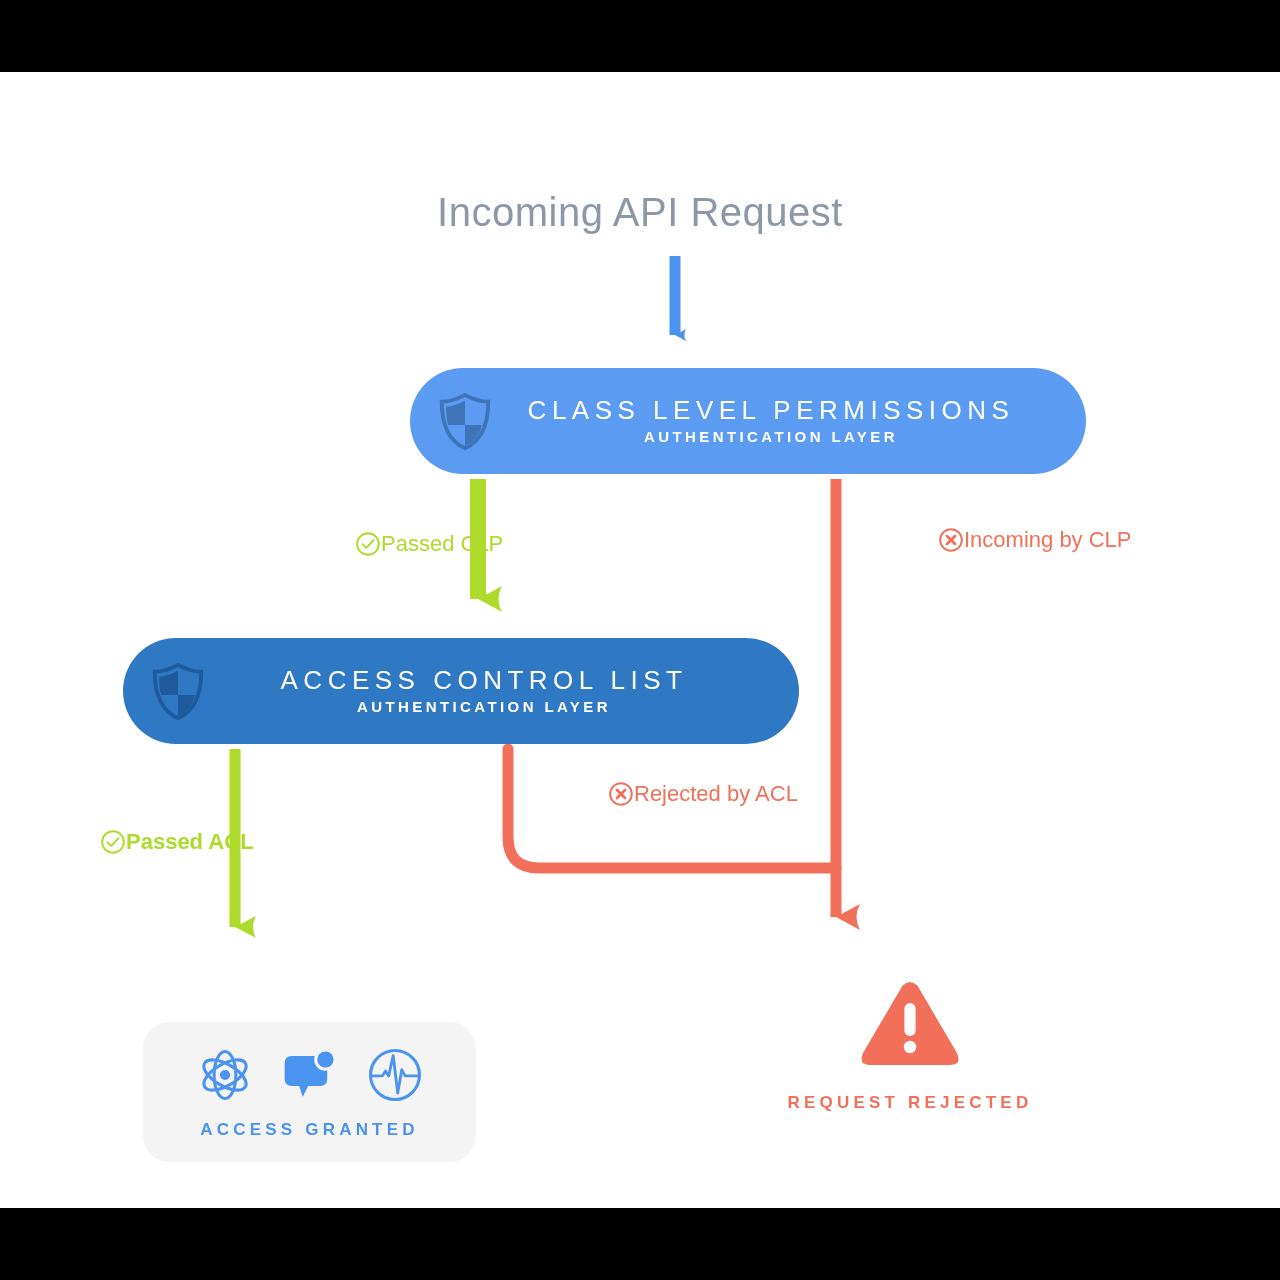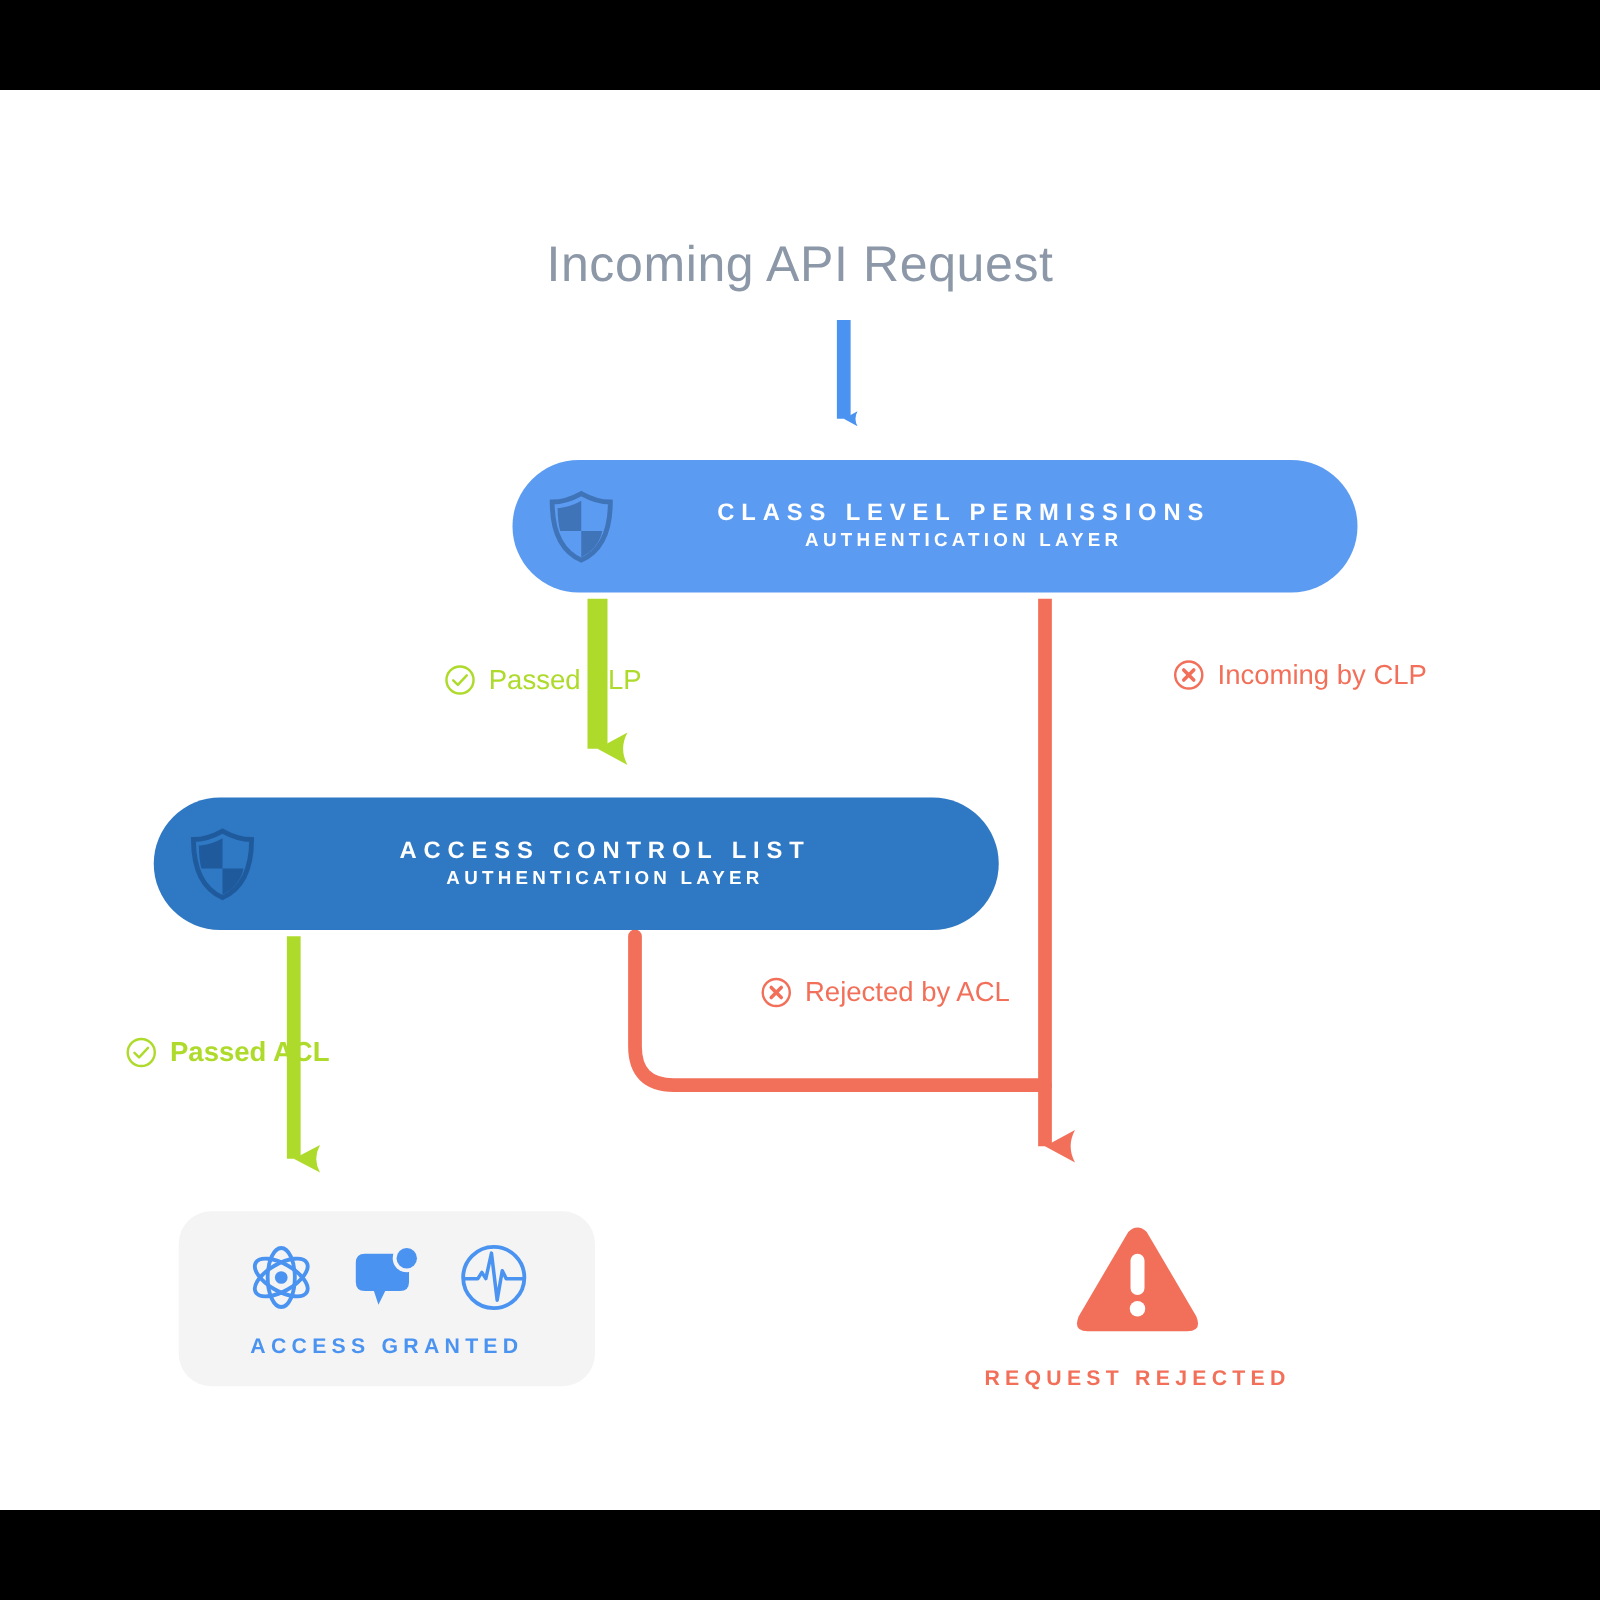--- a/index.html
+++ b/index.html
@@ -37,45 +37,45 @@
     left:410px;top:296px;width:676px;height:106px;background:#5c9bf2;
     padding-left:24px;
   }
   #acl-box{
     left:123px;top:566px;width:676px;height:106px;background:#2f78c4;
     padding-left:24px;
   }
   .pill .shield{flex:0 0 auto;width:62px;height:62px;margin-right:6px;}
   .pill .labels{flex:1 1 auto;text-align:center;padding-right:46px;}
   .pill .ttl{
-    display:block;color:#ffffff;font-size:19px;font-weight:bold;
+    display:block;color:#ffffff;font-size:26px;font-weight:normal;
     letter-spacing:5.5px;line-height:1.12;white-space:nowrap;
   }
   .pill .sub{
     display:block;color:#ffffff;font-size:15px;font-weight:bold;
     letter-spacing:3.4px;line-height:1.2;white-space:nowrap;margin-top:2px;
   }
 
   
   .edge-label{
-    position:absolute;display:flex;gap:10px;
+    position:absolute;display:flex;
     font-size:22px;white-space:nowrap;
   }
   .edge-label .lbl-ico{flex:0 0 auto;width:26px;height:26px;display:block;}
   .pass{color:#aedb2b;}
   .reject{color:#f2705a;}
 
   #lbl-passed-clp{left:355px;top:459px;}
   #lbl-rejected-clp{left:938px;top:455px;}
   #lbl-passed-acl{left:100px;top:757px;font-weight:bold;}
   #lbl-rejected-acl{left:608px;top:709px;}
 
   
   #granted{
-    position:absolute;left:143px;top:897px;width:333px;height:140px;
+    position:absolute;left:143px;top:950px;width:333px;height:140px;
     background:#f4f4f5;border-radius:26px;
     display:flex;flex-direction:column;align-items:center;justify-content:center;
   }
   #granted .icon-row{display:flex;align-items:center;justify-content:center;gap:26px;height:62px;}
   #granted .icon-row svg{display:block;}
   #granted .cap{
     margin-top:14px;color:#4a93f0;font-size:17px;font-weight:bold;
     letter-spacing:4.2px;white-space:nowrap;
   }
 

